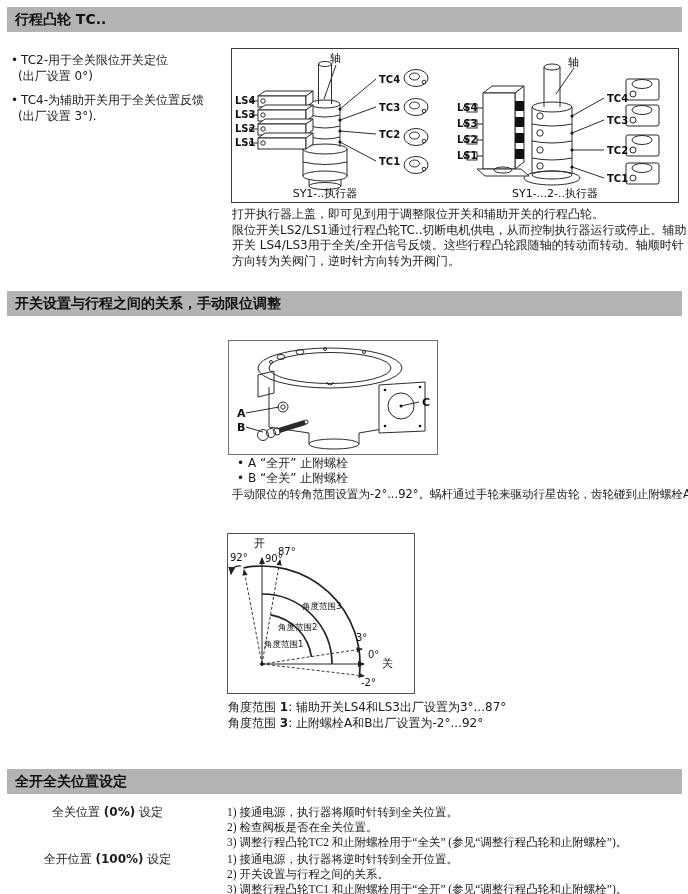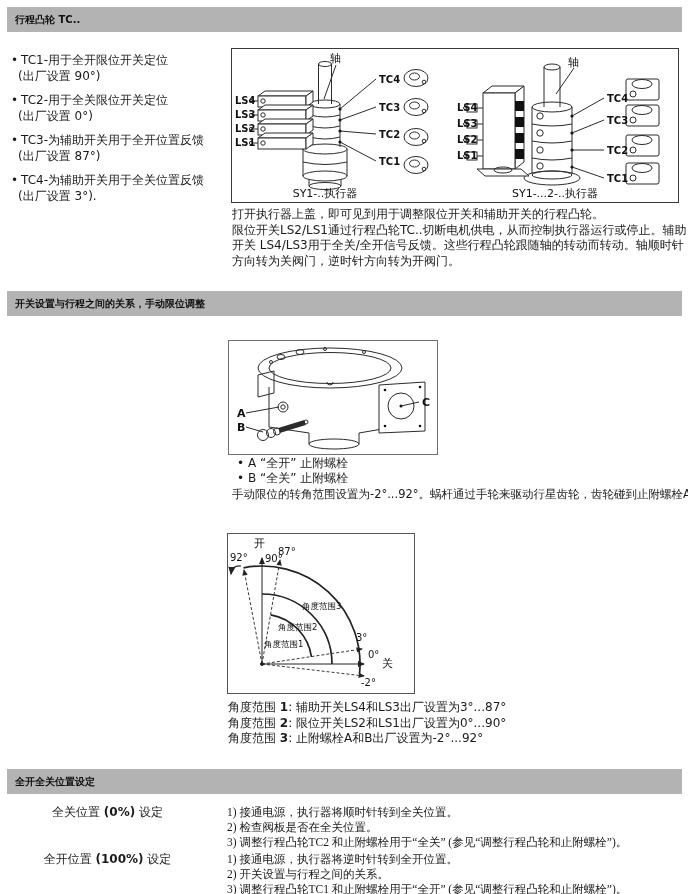--- a/index.html
+++ b/index.html
@@ -5,21 +5,21 @@
   html,body{margin:0;padding:0;}
   body{
     width:688px;height:894px;position:relative;overflow:hidden;
     background:#ffffff;color:#1a1a1a;
     font-family:"DejaVu Sans","Liberation Sans",sans-serif;
     font-size:12px;line-height:15px;
   }
   .bar{
     position:absolute;left:7px;width:675px;height:25px;background:#b3b3b3;
     box-sizing:border-box;padding-left:8px;
-    font-weight:bold;font-size:10px;line-height:25px;color:#111;
+    font-weight:bold;font-size:14px;line-height:25px;color:#111;
   }
   #bar1{top:7px}
   #bar2{top:291px}
   #bar3{top:769px}
 
   #leftcol{position:absolute;left:10px;top:44px;width:222px;}
   .bullet{position:relative;padding-left:11px;margin-top:9px;}
   .bullet::before{content:"\2022";position:absolute;left:1px;top:0;}
   .bullet .l2{margin-left:-3px;margin-top:1px;}
 
@@ -54,30 +54,22 @@
 </style>
 </head>
 <body>
 
 <div id="bar1" class="bar">
   <span>行程凸轮 TC..</span>
 </div>
 
 <div id="leftcol">
   <div class="bullet">
-    <div class="l1">TC1-用于全开限位开关定位</div>
-    <div class="l2">(出厂设置 90°)</div>
-  </div>
-  <div class="bullet">
     <div class="l1">TC2-用于全关限位开关定位</div>
     <div class="l2">(出厂设置 0°)</div>
-  </div>
-  <div class="bullet">
-    <div class="l1">TC3-为辅助开关用于全开位置反馈</div>
-    <div class="l2">(出厂设置 87°)</div>
   </div>
   <div class="bullet">
     <div class="l1">TC4-为辅助开关用于全关位置反馈</div>
     <div class="l2">(出厂设置 3°).</div>
   </div>
 </div>
 
 <div id="fig1" class="figbox">
   <svg width="223" height="151" viewBox="0 0 223 151">
     <g stroke="#2b2b2b" fill="none" stroke-width="1">
@@ -348,23 +340,20 @@
     <text class="rng" x="50" y="96">角度范围2</text>
     <text class="rng" x="74" y="75">角度范围3</text>
   </svg>
 </div>
 
 <div id="ranges">
   <div class="rline">
     <span>角度范围 </span><span class="b">1</span><span>: 辅助开关LS4和LS3出厂设置为3°...87°</span>
   </div>
   <div class="rline">
-    <span>角度范围 </span><span class="b">2</span><span>: 限位开关LS2和LS1出厂设置为0°...90°</span>
-  </div>
-  <div class="rline">
     <span>角度范围 </span><span class="b">3</span><span>: 止附螺栓A和B出厂设置为-2°...92°</span>
   </div>
 </div>
 
 <div id="bar3" class="bar">
   <span>全开全关位置设定</span>
 </div>
 
 <div id="sec3">
   <div class="proc">

